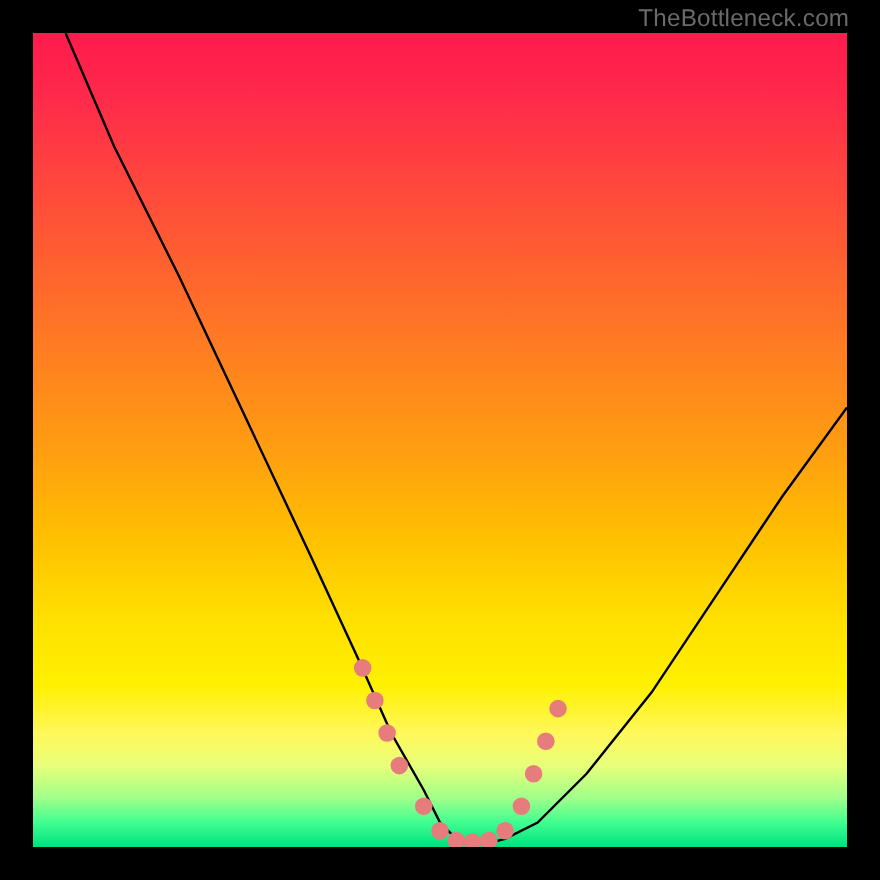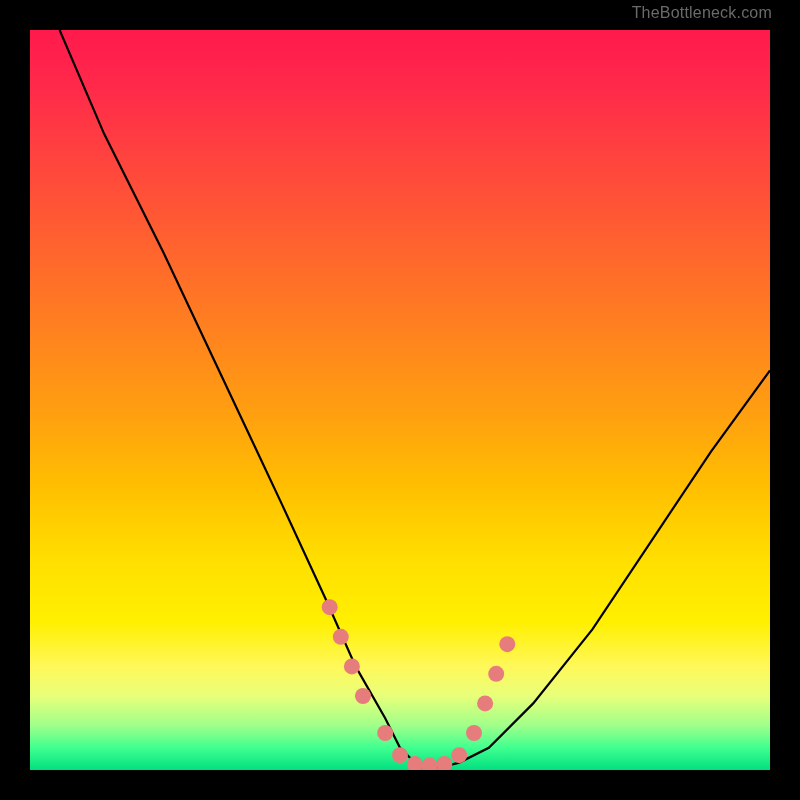--- a/index.html
+++ b/index.html
@@ -44,21 +44,21 @@
     left: 0;
     top: 0;
     width: 740px;
     height: 740px;
   }
   .watermark {
     position: absolute;
     top: 4px;
     right: 28px;
     color: #6a6a6a;
-    font-size: 16px;
+    font-size: 22px;
     font-weight: 500;
     letter-spacing: 0.2px;
   }
 </style>
 </head>
 <body>
 
 <div class="frame">
   <div class="plot-area">
     <svg class="curve" viewBox="0 0 740 740" preserveAspectRatio="none">

